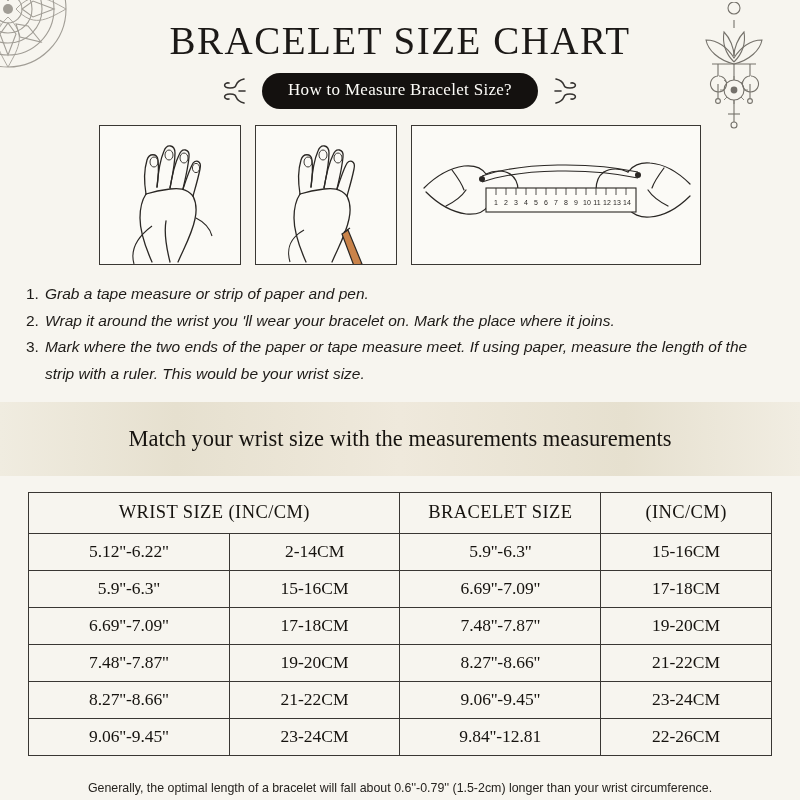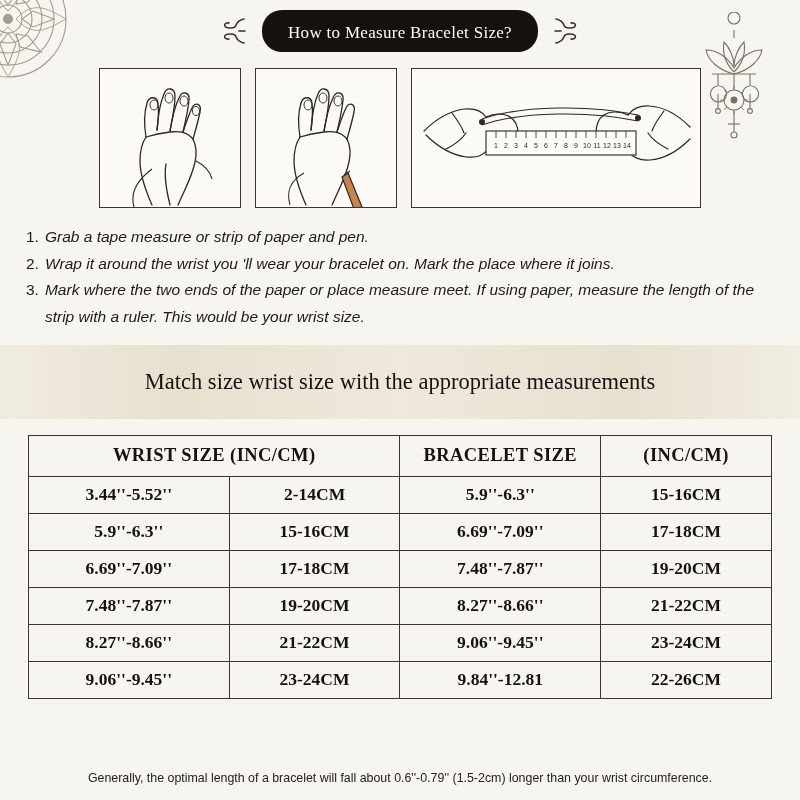--- a/index.html
+++ b/index.html
@@ -50,21 +50,21 @@
     display:flex;
     align-items:center;
     justify-content:center;
     gap:10px;
     margin-top:10px;
   }
   .pill {
     background:#14110f;
     color:#fdfcf8;
     border-radius:20px;
-    padding:13px 26px 9px;
+    padding:7px 26px 9px;
     font-family:"Liberation Serif", serif;
     font-size:17px;
     letter-spacing:.3px;
     white-space:nowrap;
   }
   .flourish { width:34px; height:34px; opacity:.85; }
 
   
   .img-row {
     display:flex;
@@ -116,37 +116,37 @@
     width:100%;
     border-collapse:collapse;
     font-family:"Liberation Serif", serif;
     font-size:17.5px;
     color:#16130f;
   }
   th, td {
     border:1px solid #3a3733;
     text-align:center;
     padding:7px 4px 8px;
-    font-weight:700;
+    font-weight:400;
     white-space:nowrap;
   }
   thead th {
     font-size:18.5px;
     letter-spacing:.4px;
     padding:9px 4px 10px;
   }
   col.c1 { width:27%; }
   col.c2 { width:23%; }
   col.c3 { width:27%; }
   col.c4 { width:23%; }
 
   
   .footnote {
     position:absolute;
-    left:0; right:0; bottom:25px;
+    left:0; right:0; bottom:5px;
     text-align:center;
     font-size:12.4px;
     font-family:"Liberation Sans", sans-serif;
     color:#26231f;
   }
 </style>
 </head>
 <body>
 
 <div class="page">
@@ -207,20 +207,21 @@
       <path d="M50 112 h12"></path>
       <path d="M56 112 v8"></path>
       <circle cx="56" cy="123" r="3"></circle>
       <path d="M40 82 v14"></path>
         <circle cx="40" cy="99" r="2.4"></circle>
       <path d="M72 82 v14"></path>
         <circle cx="72" cy="99" r="2.4"></circle>
     </g>
   </svg>
 
+  <h1 class="title">BRACELET SIZE CHART</h1>
 
   <div class="sub-row">
     <svg class="flourish" viewBox="0 0 34 34">
       <g fill="none" stroke="#14110f" stroke-width="1.6" stroke-linecap="round">
         <path d="M26 5 C14 8 22 14 12 14 C4 14 6 8 11 9"></path>
         <path d="M26 29 C14 26 22 20 12 20 C4 20 6 26 11 25"></path>
         <path d="M27 17 h-6"></path>
       </g>
     </svg>
     <div class="pill">How to Measure Bracelet Size?</div>
@@ -357,46 +358,46 @@
     <div class="step">
       <span class="num">1.</span>
       <span class="txt">Grab a tape measure or strip of paper and pen.</span>
     </div>
     <div class="step">
       <span class="num">2.</span>
       <span class="txt">Wrap it around the wrist you 'll wear your bracelet on. Mark the place where it joins.</span>
     </div>
     <div class="step">
       <span class="num">3.</span>
-      <span class="txt">Mark where the two ends of the paper or place measure meet. If using paper, measure the length of the strip with a ruler. This would be your wrist size.</span>
+      <span class="txt">Mark where the two ends of the paper or tape measure meet. If using paper, measure the length of the strip with a ruler. This would be your wrist size.</span>
     </div>
   </div>
 
   <div class="banner">
-    <div>Match size wrist size with the appropriate measurements</div>
+    <div>Match your wrist size with the measurements measurements</div>
   </div>
 
   <div class="table-wrap">
     <table>
       <colgroup>
           <col class="c1">
           <col class="c2">
           <col class="c3">
           <col class="c4">
         </colgroup>
       <thead>
         <tr>
           <th colspan="2">WRIST SIZE (INC/CM)</th>
           <th>BRACELET SIZE</th>
           <th>(INC/CM)</th>
         </tr>
       </thead>
       <tbody>
         <tr>
-          <td>3.44''-5.52''</td>
+          <td>5.12''-6.22''</td>
           <td>2-14CM</td>
           <td>5.9''-6.3''</td>
           <td>15-16CM</td>
         </tr>
         <tr>
           <td>5.9''-6.3''</td>
           <td>15-16CM</td>
           <td>6.69''-7.09''</td>
           <td>17-18CM</td>
         </tr>

